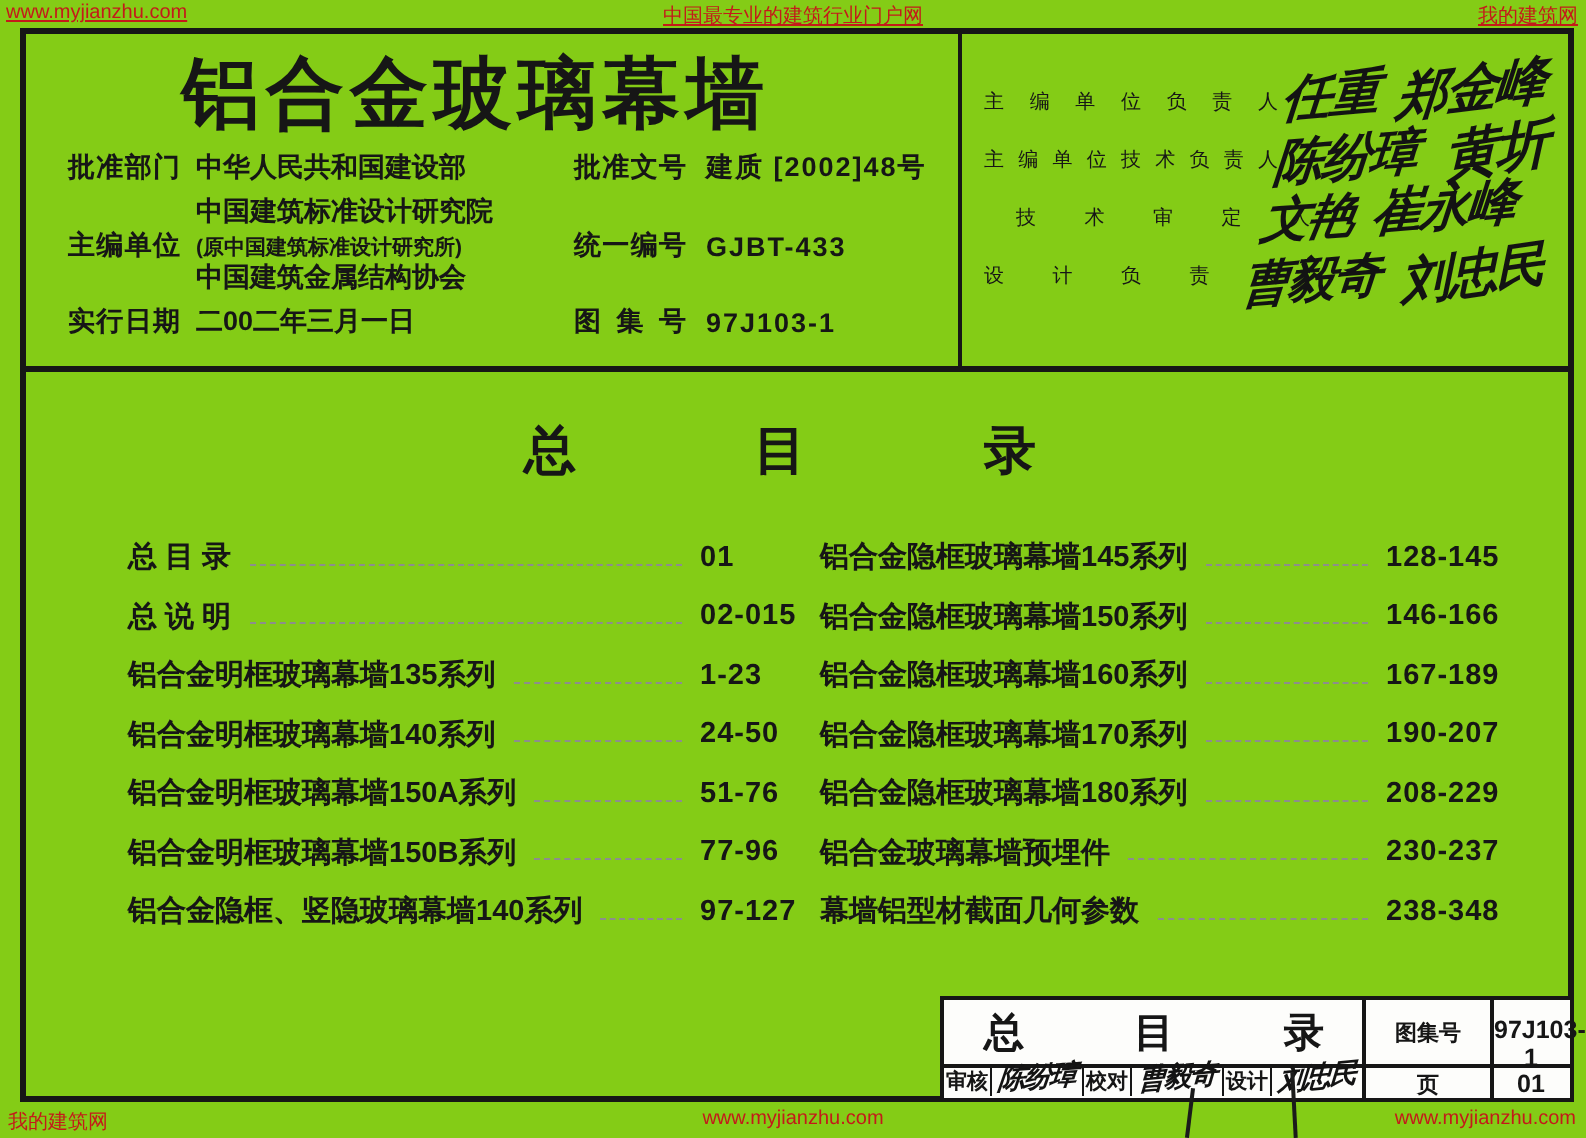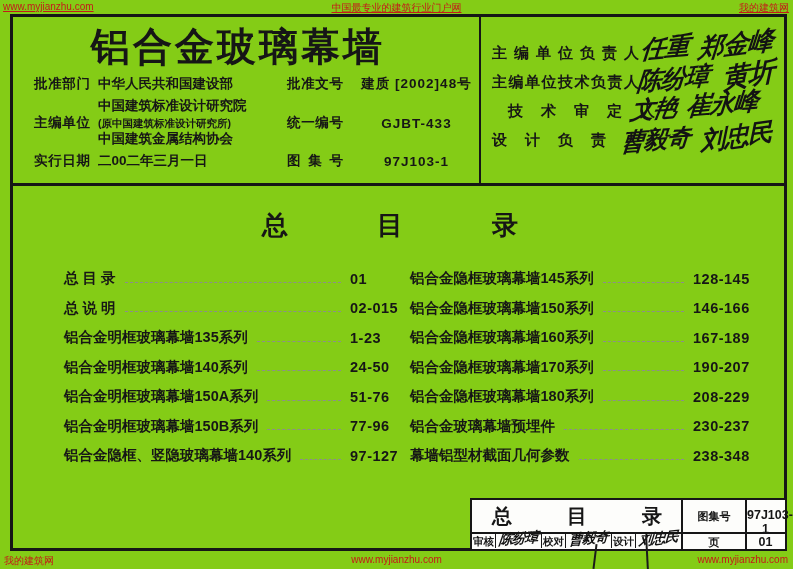--- a/index.html
+++ b/index.html
@@ -30,23 +30,23 @@
 
   .info-row { position:absolute; left:34px; width:446px; display:grid;
     grid-template-columns:64px 189px 66px 1fr; align-items:center;
     font-size:13.5px; font-weight:600; }
   .info-row.r1 { top:74px; height:20px; }
   .info-row.r2 { top:94px; height:58px; }
   .info-row.r3 { top:151px; height:20px; }
   .jlabel { width:56px; text-align:justify; text-align-last:justify; }
   .val-multi { line-height:1.25; font-size:13.5px; }
   .val-multi .sub { font-size:10.5px; }
-  .mono-val { letter-spacing:1px;text-align:center; }
-
-  .sign-label { position:absolute; left:492px; width:147px; font-size:15px; font-weight:700;
+  .mono-val { letter-spacing:1px; }
+
+  .sign-label { position:absolute; left:492px; width:147px; font-size:10px; font-weight:400;
     text-align:justify; text-align-last:justify; }
   .sig { position:absolute; font-family:"Liberation Serif","DejaVu Serif",serif;
     font-style:italic; font-weight:700; white-space:nowrap; color:#131313;
     transform:rotate(-5deg) skewX(-10deg); letter-spacing:-1px; }
 
   .toc-heading { position:absolute; left:262px; top:208px; width:256px;
     font-size:26px; font-weight:800; text-align:justify; text-align-last:justify; }
 
   .toc-col { position:absolute; top:264px; }
   .toc-col.left  { left:64px;  width:335px; }

